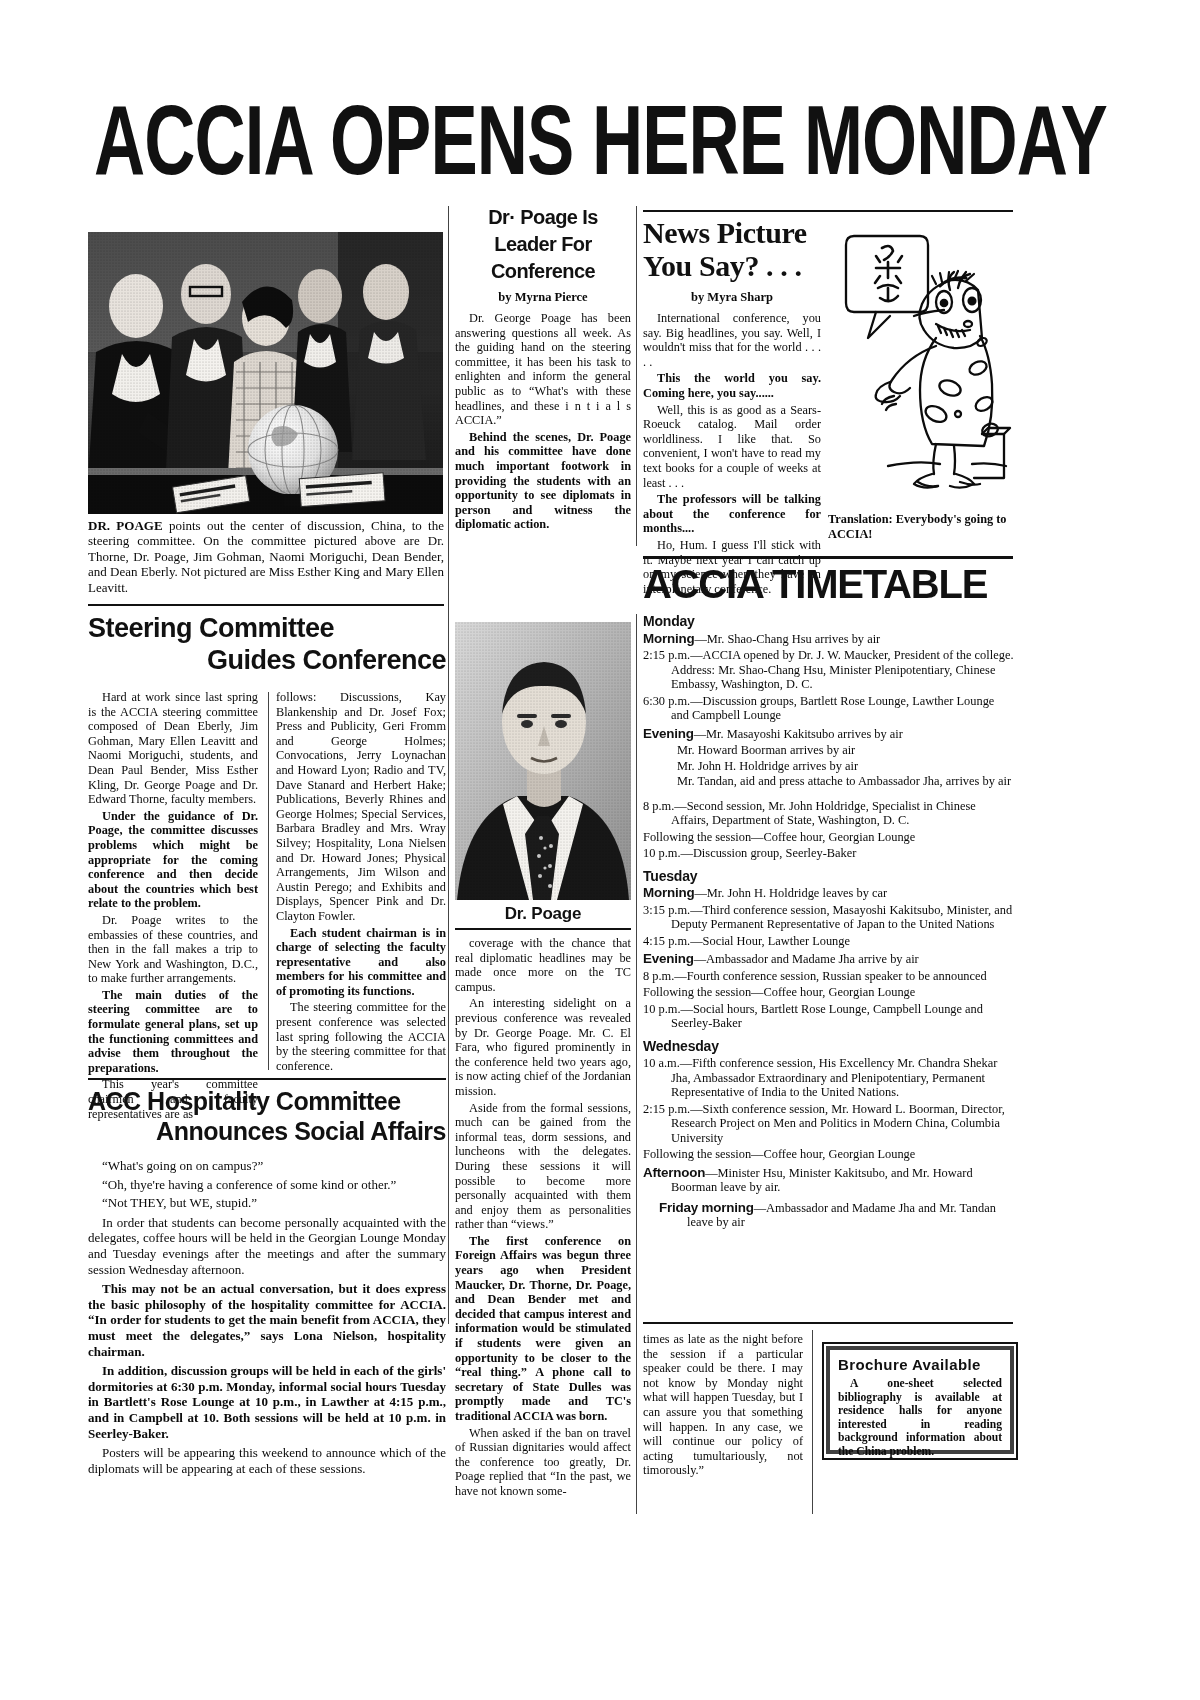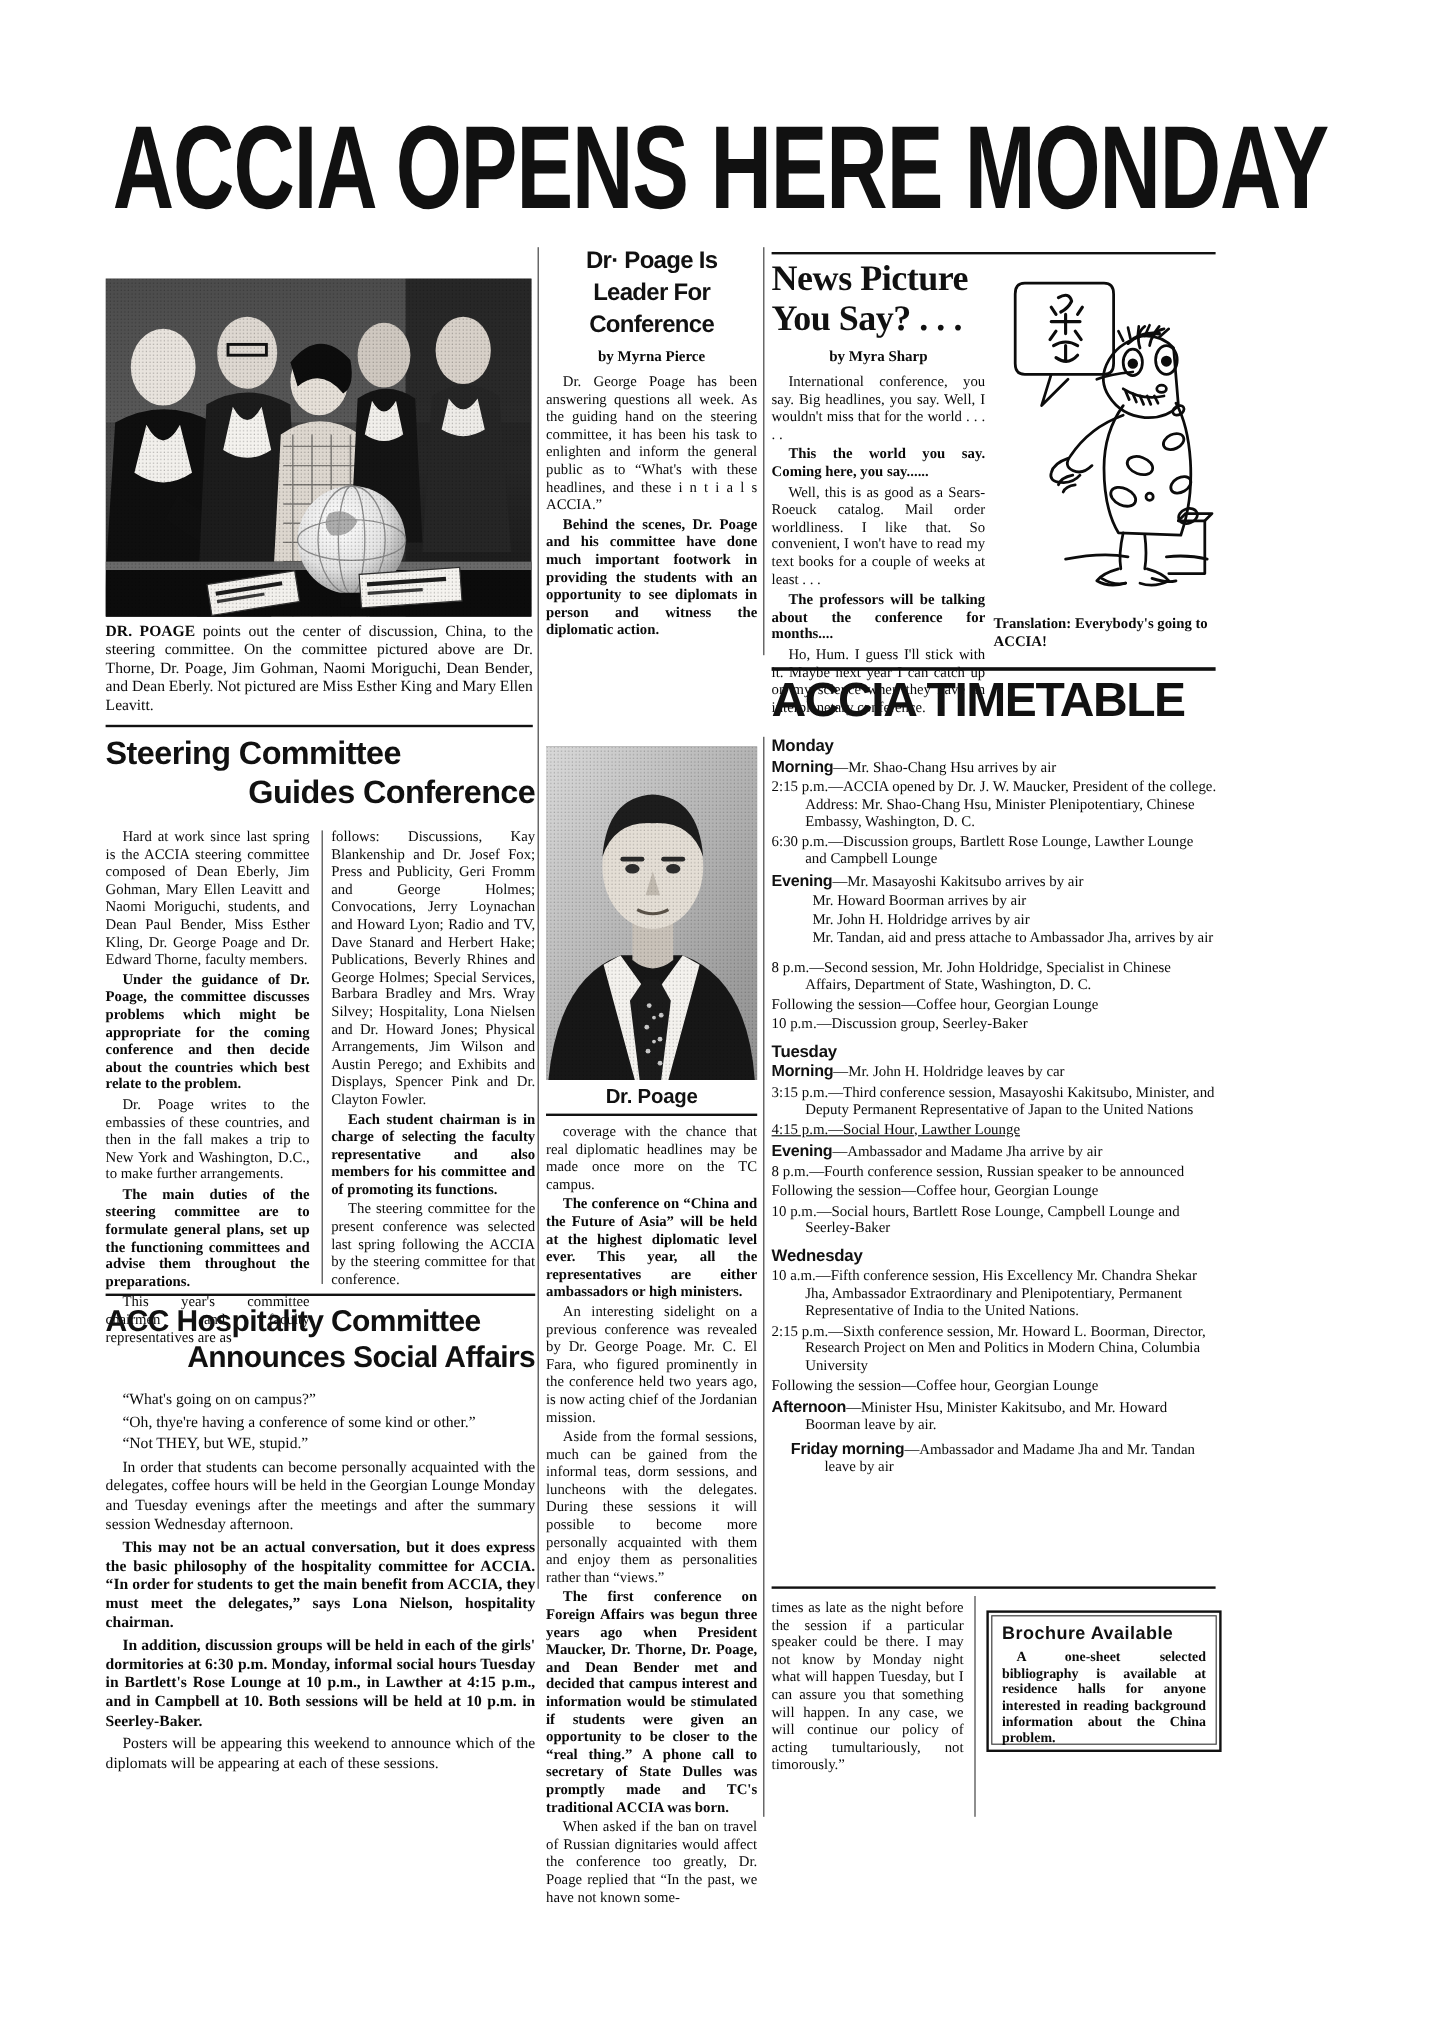--- a/index.html
+++ b/index.html
@@ -56,21 +56,21 @@
     font-weight:700;color:#111;letter-spacing:-.2px;
   }
 
   
   .serifhead{
     font-family:"Liberation Serif", serif;font-weight:700;color:#111;
   }
 
   
   .box{position:absolute;border:2px solid #111;}
-  .box .inner{border:1px solid #404040;margin:2px;height:calc(100% - 6px);padding:6px 8px;box-sizing:border-box;}
+  .box .inner{border:4px solid #404040;margin:2px;height:calc(100% - 6px);padding:6px 8px;box-sizing:border-box;}
 </style>
 </head>
 <body>
 
 <div class="page">
 
   <div class="masthead">
     <h1>ACCIA OPENS HERE MONDAY</h1>
   </div>
 
@@ -232,21 +232,20 @@
       <path d="M89 104 l-6 20 h12Z" fill="#b9b1a7" opacity=".8"></path>
       <path d="M76 136 q13 7 26 0" stroke="#5b5349" stroke-width="2.6" fill="none"></path>
       <rect width="176" height="278" fill="url(#halft2)"></rect>
     </svg>
   </div>
   <div class="sanshead" style="position:absolute;left:455px;top:904px;width:176px;text-align:center;font-size:17px;">Dr. Poage</div>
   <div class="hr" style="left:455px;top:928px;width:176px;height:2px;"></div>
 
   <div class="body-col" style="position:absolute;left:455px;top:936px;width:176px;">
     <p>coverage with the chance that real diplomatic headlines may be made once more on the TC campus.</p>
-    <p class="bold">The conference on “China and the Future of Asia” will be held at the highest diplomatic level ever. This year, all the representatives are either ambassadors or high ministers.</p>
     <p>An interesting sidelight on a previous conference was revealed by Dr. George Poage. Mr. C. El Fara, who figured prominently in the conference held two years ago, is now acting chief of the Jordanian mission.</p>
     <p>Aside from the formal sessions, much can be gained from the informal teas, dorm sessions, and luncheons with the delegates. During these sessions it will possible to become more personally acquainted with them and enjoy them as personalities rather than “views.”</p>
     <p class="bold">The first conference on Foreign Affairs was begun three years ago when President Maucker, Dr. Thorne, Dr. Poage, and Dean Bender met and decided that campus interest and information would be stimulated if students were given an opportunity to be closer to the “real thing.” A phone call to secretary of State Dulles was promptly made and TC's traditional ACCIA was born.</p>
     <p>When asked if the ban on travel of Russian dignitaries would affect the conference too greatly, Dr. Poage replied that “In the past, we have not known some-</p>
   </div>
 
   <div class="hr" style="left:643px;top:210px;width:370px;height:2px;"></div>
   <div style="position:absolute;left:643px;top:216px;width:178px;">
     <div class="serifhead" style="font-size:30px;line-height:33px;letter-spacing:-.4px;">
       <div>News Picture</div>
@@ -342,21 +341,21 @@
       <div style="margin-bottom:10px;padding-left:62px;text-indent:-28px;"><span>Mr. Tandan, aid and press attache to Ambassador Jha, arrives by air</span></div>
       <div style="margin-bottom:2px;padding-left:28px;text-indent:-28px;"><span>8 p.m.</span><span>—</span><span>Second session, Mr. John Holdridge, Specialist in Chinese Affairs, Department of State, Washington, D. C.</span></div>
       <div style="margin-bottom:2px;"><span>Following the session</span><span>—</span><span>Coffee hour, Georgian Lounge</span></div>
       <div style="margin-bottom:2px;"><span>10 p.m.</span><span>—</span><span>Discussion group, Seerley-Baker</span></div>
     </div>
 
     <div class="sanshead" style="font-size:14px;margin:8px 0 3px 0;">Tuesday</div>
     <div>
       <div style="margin-bottom:2px;"><b class="sanshead" style="font-size:13.4px;">Morning</b><span>—</span><span>Mr. John H. Holdridge leaves by car</span></div>
       <div style="margin-bottom:2px;padding-left:28px;text-indent:-28px;"><span>3:15 p.m.</span><span>—</span><span>Third conference session, Masayoshi Kakitsubo, Minister, and Deputy Permanent Representative of Japan to the United Nations</span></div>
-      <div style="margin-bottom:2px;text-decoration:underline;"><span>4:15 p.m.</span><span>—</span><span>Social Hour, Lawther Lounge</span></div>
+      <div style="margin-bottom:2px;"><span>4:15 p.m.</span><span>—</span><span>Social Hour, Lawther Lounge</span></div>
       <div style="margin:4px 0 2px 0;"><b class="sanshead" style="font-size:13.4px;">Evening</b><span>—</span><span>Ambassador and Madame Jha arrive by air</span></div>
       <div style="margin-bottom:2px;padding-left:28px;text-indent:-28px;"><span>8 p.m.</span><span>—</span><span>Fourth conference session, Russian speaker to be announced</span></div>
       <div style="margin-bottom:2px;"><span>Following the session</span><span>—</span><span>Coffee hour, Georgian Lounge</span></div>
       <div style="margin-bottom:2px;padding-left:28px;text-indent:-28px;"><span>10 p.m.</span><span>—</span><span>Social hours, Bartlett Rose Lounge, Campbell Lounge and Seerley-Baker</span></div>
     </div>
 
     <div class="sanshead" style="font-size:14px;margin:8px 0 3px 0;">Wednesday</div>
     <div>
       <div style="margin-bottom:2px;padding-left:28px;text-indent:-28px;"><span>10 a.m.</span><span>—</span><span>Fifth conference session, His Excellency Mr. Chandra Shekar Jha, Ambassador Extraordinary and Plenipotentiary, Permanent Representative of India to the United Nations.</span></div>
       <div style="margin-bottom:2px;padding-left:28px;text-indent:-28px;"><span>2:15 p.m.</span><span>—</span><span>Sixth conference session, Mr. Howard L. Boorman, Director, Research Project on Men and Politics in Modern China, Columbia University</span></div>

